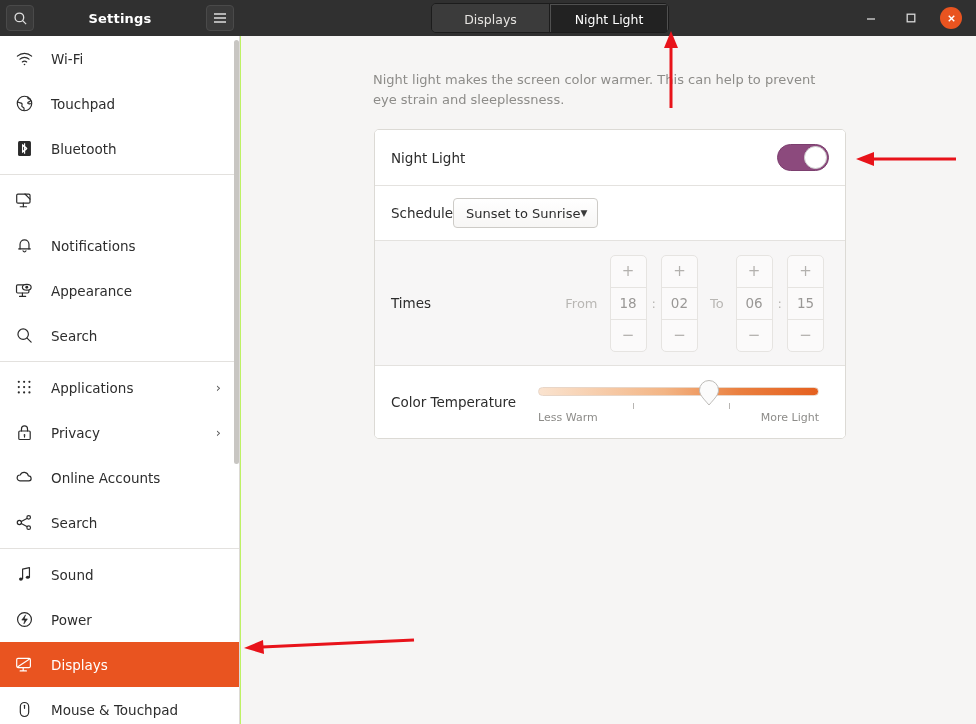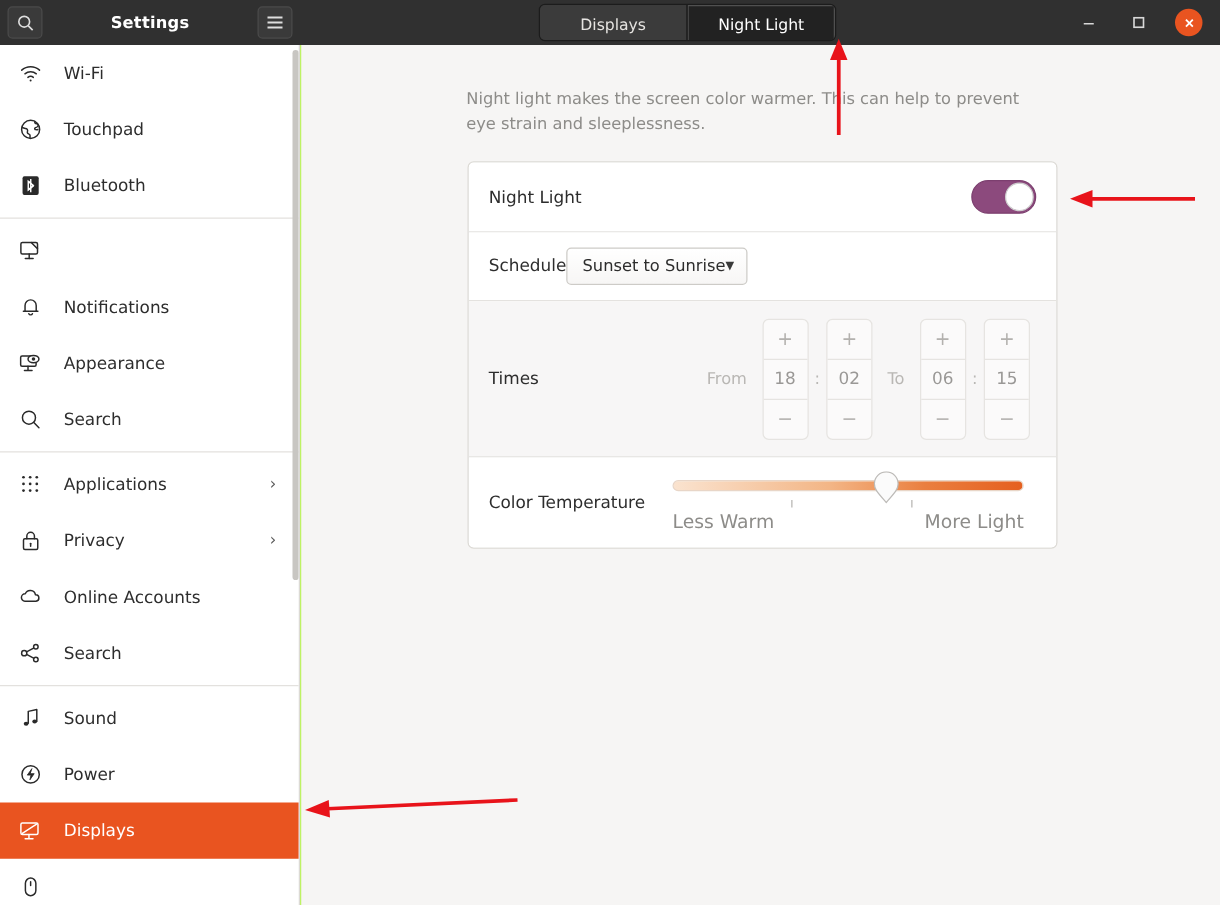--- a/index.html
+++ b/index.html
@@ -128,21 +128,21 @@
     position:absolute; left:0; right:0; top:6px; height:9px; border-radius:5px;
     background:linear-gradient(to right,#fae3cf 0%, #f3b585 45%, #ea7f3f 72%, #e5601f 100%);
     border:1px solid #e8d6c8;
   }
   .slider-handle {
     position:absolute; top:-1px; width:24px; height:26px;
   }
   .ticks { position:relative; height:7px; }
   .tick { position:absolute; top:0; width:1px; height:6px; background:#b7b5b2; }
   .temp-legend { display:flex; justify-content:space-between; margin-top:1px; }
-  .temp-legend span { font-size:15px; color:#8d8c89; }
+  .temp-legend span { font-size:11px; color:#8d8c89; }
 
   
   .anno { position:absolute; pointer-events:none; }
   .anno svg { display:block; overflow:visible; }
 </style>
 </head>
 <body>
 
 <div class="window">
 
@@ -348,20 +348,21 @@
           </span>
           <span class="lbl">Displays</span>
         </div>
         <div class="side-item">
           <span class="ico">
             <svg width="19" height="19" viewBox="0 0 20 20" stroke="currentColor" fill="none" stroke-width="1.25" stroke-linecap="round" stroke-linejoin="round">
               <rect x="5.6" y="2.6" width="8.8" height="14.8" rx="4.4"></rect>
               <path d="M10 5.6v3.2"></path>
             </svg>
           </span>
+          <span class="lbl">Mouse &amp; Touchpad</span>
         </div>
       </div>
     <div class="sb-track">
       <div class="sb-thumb"></div>
     </div>
   </div>
 
   <div class="main">
 
     <div class="desc">Night light makes the screen color warmer. This can help to prevent eye strain and sleeplessness.</div>

